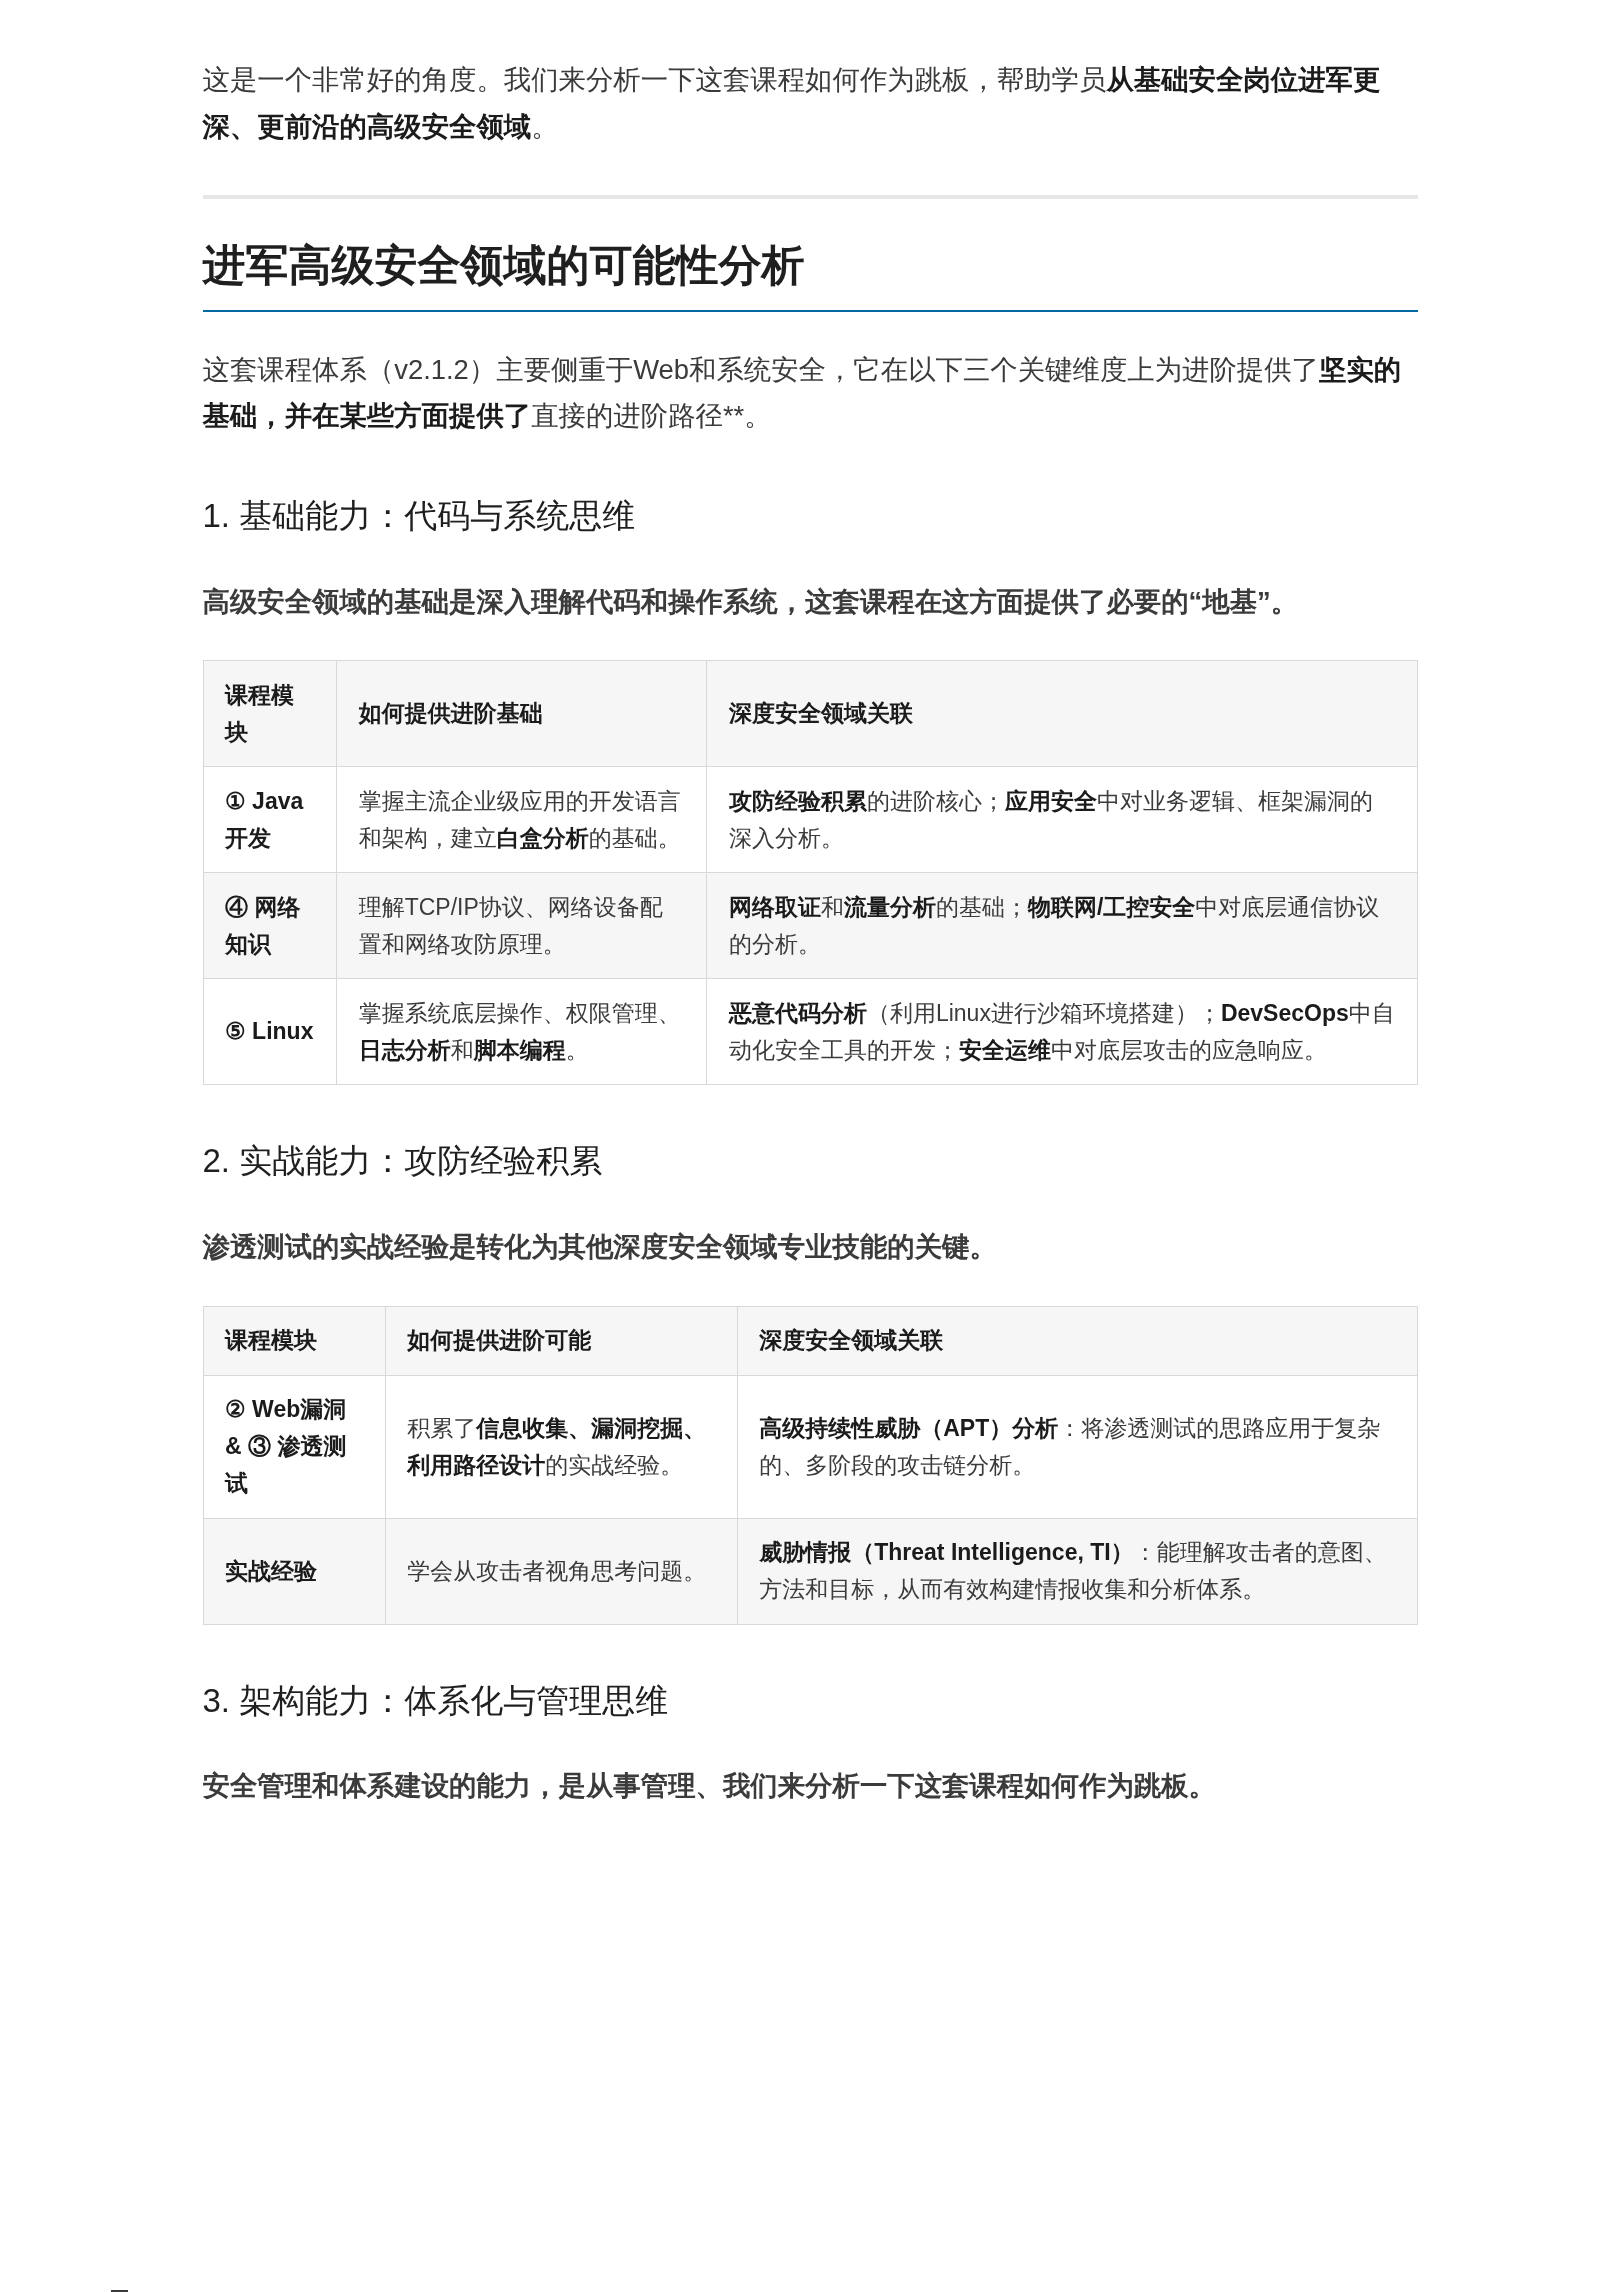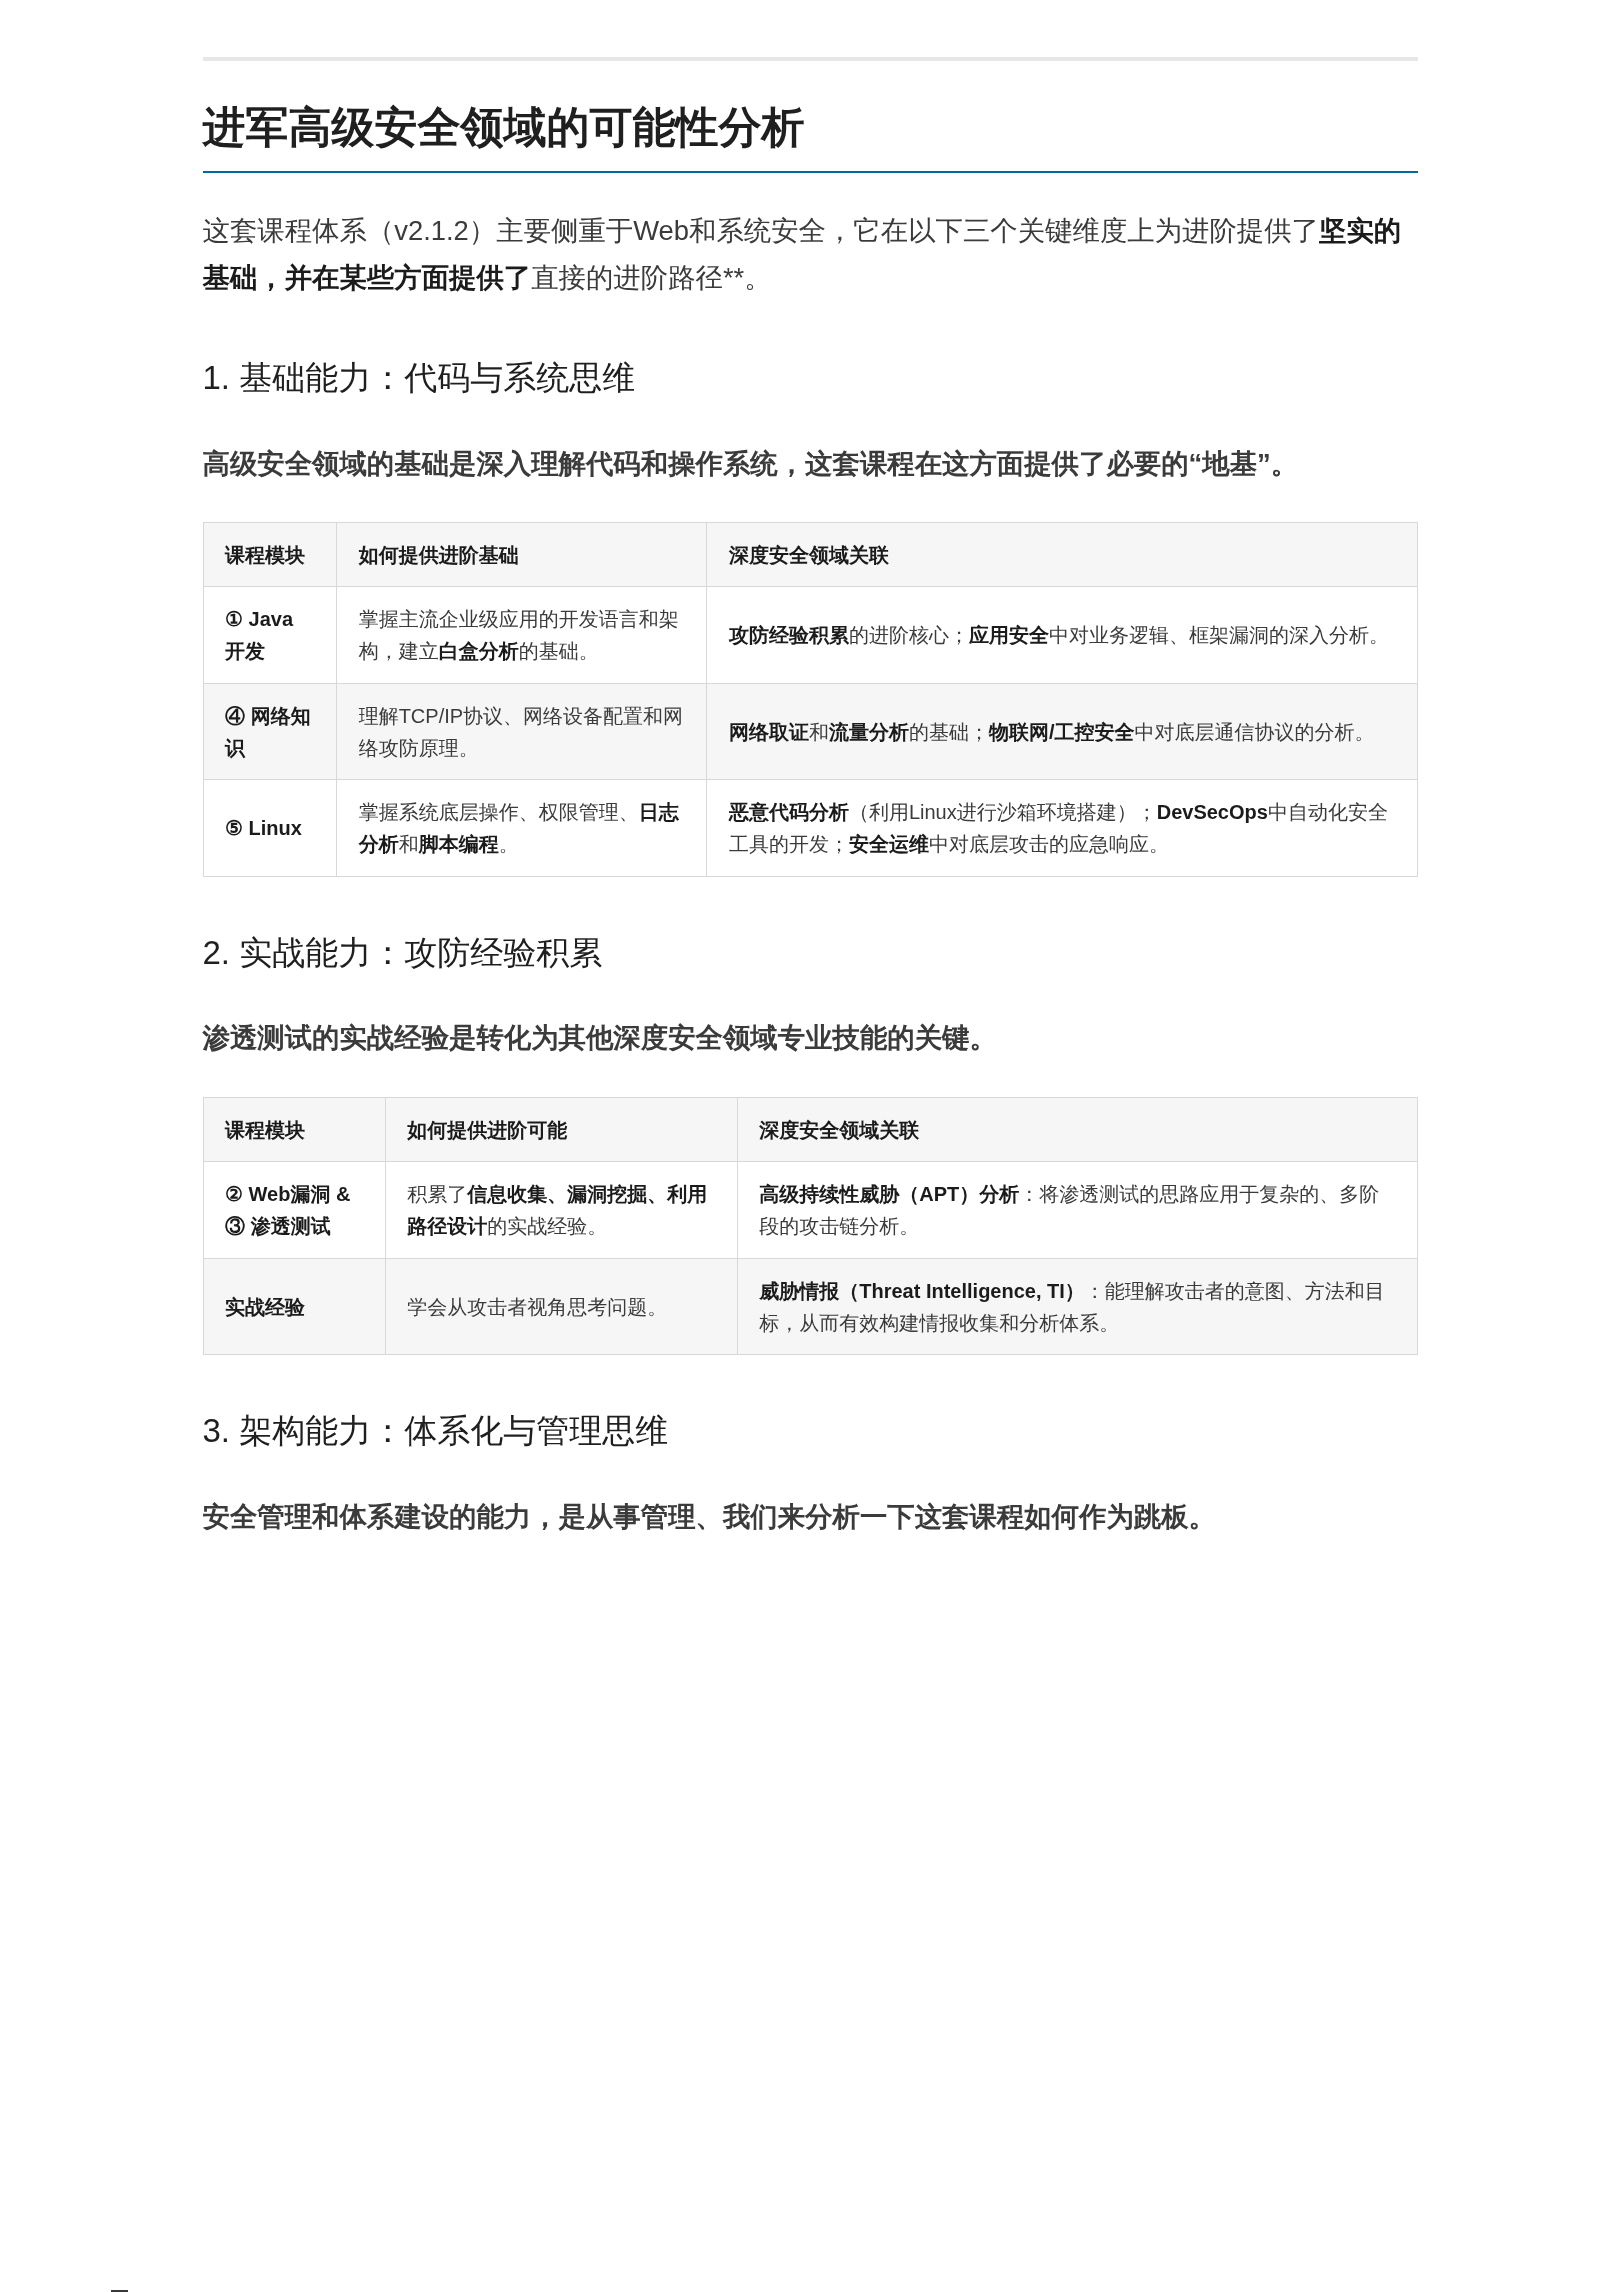--- a/index.html
+++ b/index.html
@@ -7,35 +7,36 @@
   .canvas{position:relative;width:1620px;min-height:2293px;background:#ffffff;overflow:hidden;}
   .content{width:1215px;margin:0 auto;padding-top:57px;}
   p{margin:0;font-size:27.4px;line-height:1.7;}
   b{font-weight:700;color:#1b1b1b;}
   .intro{margin-bottom:45px;}
   hr.rule{border:none;height:3.9px;background:#e7e7e7;margin:0;}
   h1{font-size:43px;line-height:1.3;font-weight:700;color:#1f1f1f;margin:39px 0 0;padding-bottom:15.7px;border-bottom:2px solid #0369a1;}
   h2{font-size:33px;line-height:1.3;font-weight:400;color:#1f1f1f;margin:55px 0 0;}
   .lead{margin-top:35px;}
   .section-para{margin-top:41px;font-weight:bold;}
-  table{width:100%;border-collapse:collapse;margin-top:35px;font-size:20px;line-height:1.6;table-layout:fixed;}
+  table{width:100%;border-collapse:collapse;margin-top:35px;font-size:23px;line-height:1.6;table-layout:fixed;}
   th,td{border:1px solid #d8d8d8;padding:15.7px 21.6px;text-align:left;vertical-align:middle;word-break:break-word;}
   thead th{background:#f6f6f6;font-weight:700;color:#1b1b1b;}
   tbody tr:nth-child(even) td{background:#f6f6f6;}
   td.module{font-weight:700;color:#1b1b1b;}
   .t1-c1{width:11%;} .t1-c2{width:30.5%;} .t1-c3{width:58.5%;}
   .t2-c1{width:15%;} .t2-c2{width:29%;} .t2-c3{width:56%;}
   .edge-mark{position:absolute;left:111px;bottom:0;width:16.7px;height:2.9px;background:#3a3a3a;}
 </style>
 </head>
 <body>
 
 <div class="canvas">
   <div class="content">
 
+    <p class="intro"><span>这是一个非常好的角度。我们来分析一下这套课程如何作为跳板，帮助学员</span><b>从基础安全岗位进军更深、更前沿的高级安全领域</b><span>。</span></p>
 
     <hr class="rule">
 
     <h1>进军高级安全领域的可能性分析</h1>
 
     <p class="lead"><span>这套课程体系（v2.1.2）主要侧重于Web和系统安全，它在以下三个关键维度上为进阶提供了</span><b>坚实的基础，并在某些方面提供了</b><span>直接的进阶路径**。</span></p>
 
     <section>
       <h2>1. 基础能力：代码与系统思维</h2>
       <p class="section-para"><span>高级安全领域的基础是深入理解代码和操作系统，这套课程在这方面提供了必要的“地基”。</span></p>

